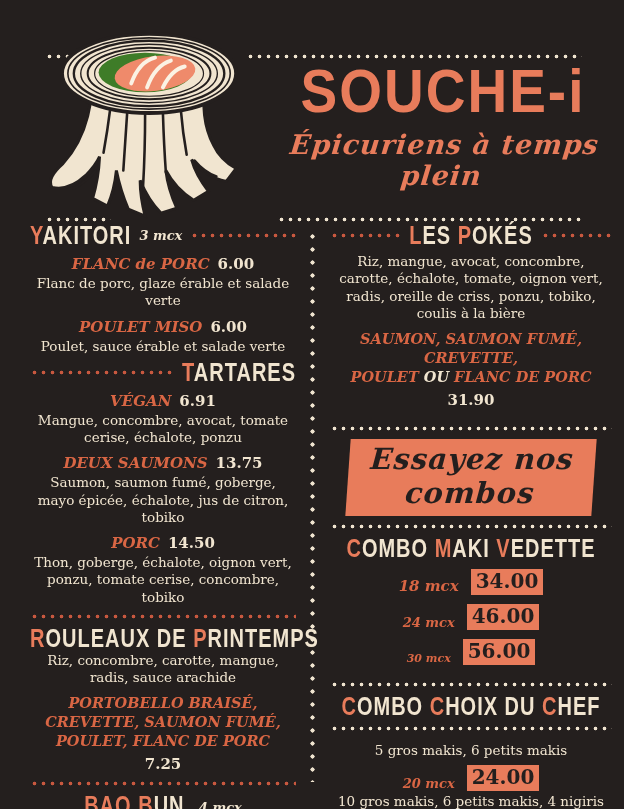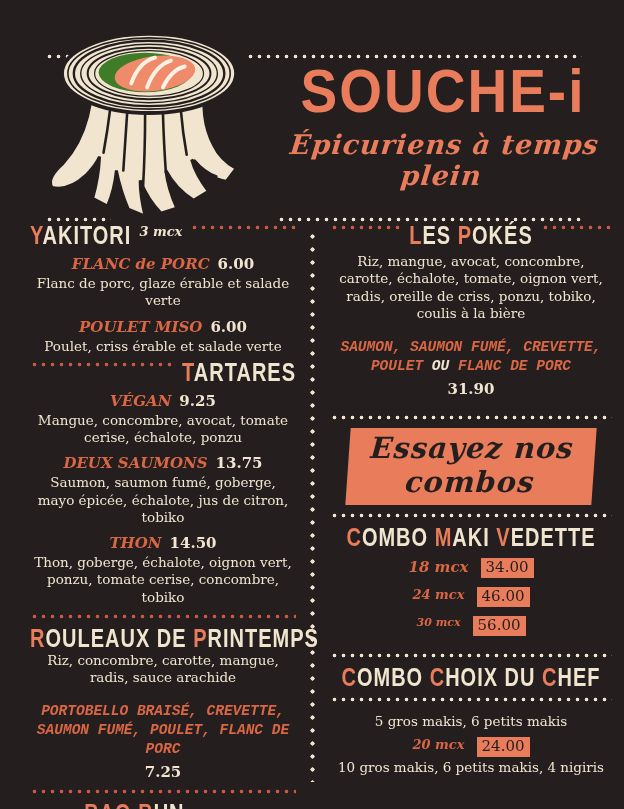--- a/index.html
+++ b/index.html
@@ -43,39 +43,39 @@
   
   .col{position:absolute; top:224px; text-align:center;}
   .col-left{left:30px; width:266px;}
   .col-right{left:330px; width:282px;}
   .divider{left:309px; top:230px; height:552px;}
   
   .h{font-family:"Liberation Sans", sans-serif; font-weight:700; color:var(--cream);
      font-size:20px; letter-spacing:1px; display:inline-block; transform:scaleY(1.32);
      white-space:nowrap;}
   .h .acc{color:var(--accent);}
-  .hrow{display:flex; align-items:flex-start; gap:8px;}
+  .hrow{display:flex; align-items:center; gap:8px;}
   .qty{font-style:italic; font-weight:700; font-size:13px; color:var(--cream);}
   .qty.orange{color:var(--accent2);}
   
   .iname{color:var(--accent2); font-style:italic; font-weight:700; font-size:15px;}
   .price{font-weight:700; font-size:15px; margin-left:8px;}
   .desc{line-height:1.28; margin-top:2px;}
   .opts{color:var(--accent2); font-style:italic; font-weight:700; font-size:14.5px;
-        line-height:1.3; margin-top:16px;font-family:Liberation Mono, monospace;}
+        line-height:1.3; margin-top:8px;}
   .opts .lite{color:var(--cream);}
   .pline{font-weight:700; font-size:15px; margin-top:4px;}
   .mi{margin-top:8px;text-align:center;}
   
   .banner{background:var(--accent); color:var(--bg); margin:0 18px; padding:3px 0 6px;
     text-align:center; font-weight:700; font-style:italic; font-size:29px;
     transform:skewX(-4deg); letter-spacing:1px;}
   
-  .crow{display:flex; justify-content:center; align-items:flex-start; gap:12px; margin-top:9px;}
-  .badge{background:var(--accent); color:var(--bg); font-weight:400; font-size:15px;
+  .crow{display:flex; justify-content:center; align-items:flex-end; gap:12px; margin-top:9px;}
+  .badge{background:var(--accent); color:var(--bg); font-weight:700; font-size:20px;
     padding:0 5px 2px; line-height:1.2;}
   .cdesc{line-height:1.25; margin-top:2px; font-size:13.5px;}
   .cpair{margin-bottom:7px;}
   section{display:block;}
 </style>
 </head>
 <body>
 
 <div class="page">
 
@@ -130,39 +130,39 @@
         <span class="h"><span class="acc">Y</span><span>AKITORI</span></span>
         <span class="qty">3 mcx</span>
         <span class="dh orange grow"></span>
       </div>
       <div class="mi">
         <div><span class="iname">FLANC de PORC</span><span class="price">6.00</span></div>
         <div class="desc">Flanc de porc, glaze érable et salade verte</div>
       </div>
       <div class="mi">
         <div><span class="iname">POULET MISO</span><span class="price">6.00</span></div>
-        <div class="desc">Poulet, criss érable et salade verte</div>
+        <div class="desc">Poulet, sauce érable et salade verte</div>
       </div>
     </div>
 
     <div style="margin-top:6px;">
       <div class="hrow">
         <span class="dh orange grow"></span>
         <span class="h"><span class="acc">T</span><span>ARTARES</span></span>
       </div>
       <div class="mi">
-        <div><span class="iname">VÉGAN</span><span class="price">9.25</span></div>
+        <div><span class="iname">VÉGAN</span><span class="price">6.91</span></div>
         <div class="desc">Mangue, concombre, avocat, tomate cerise, échalote, ponzu</div>
       </div>
       <div class="mi">
         <div><span class="iname">DEUX SAUMONS</span><span class="price">13.75</span></div>
         <div class="desc">Saumon, saumon fumé, goberge, mayo épicée, échalote, jus de citron, tobiko</div>
       </div>
       <div class="mi">
-        <div><span class="iname">THON</span><span class="price">14.50</span></div>
+        <div><span class="iname">PORC</span><span class="price">14.50</span></div>
         <div class="desc">Thon, goberge, échalote, oignon vert, ponzu, tomate cerise, concombre, tobiko</div>
       </div>
     </div>
 
     <div class="dh orange full"></div>
 
     <div>
       <div class="h"><span class="acc">R</span><span>OULEAUX DE </span><span class="acc">P</span><span>RINTEMPS</span></div>
       <div class="desc">Riz, concombre, carotte, mangue, radis, sauce arachide</div>
       <div class="opts">PORTOBELLO BRAISÉ, CREVETTE, SAUMON FUMÉ, POULET, FLANC DE PORC</div>

